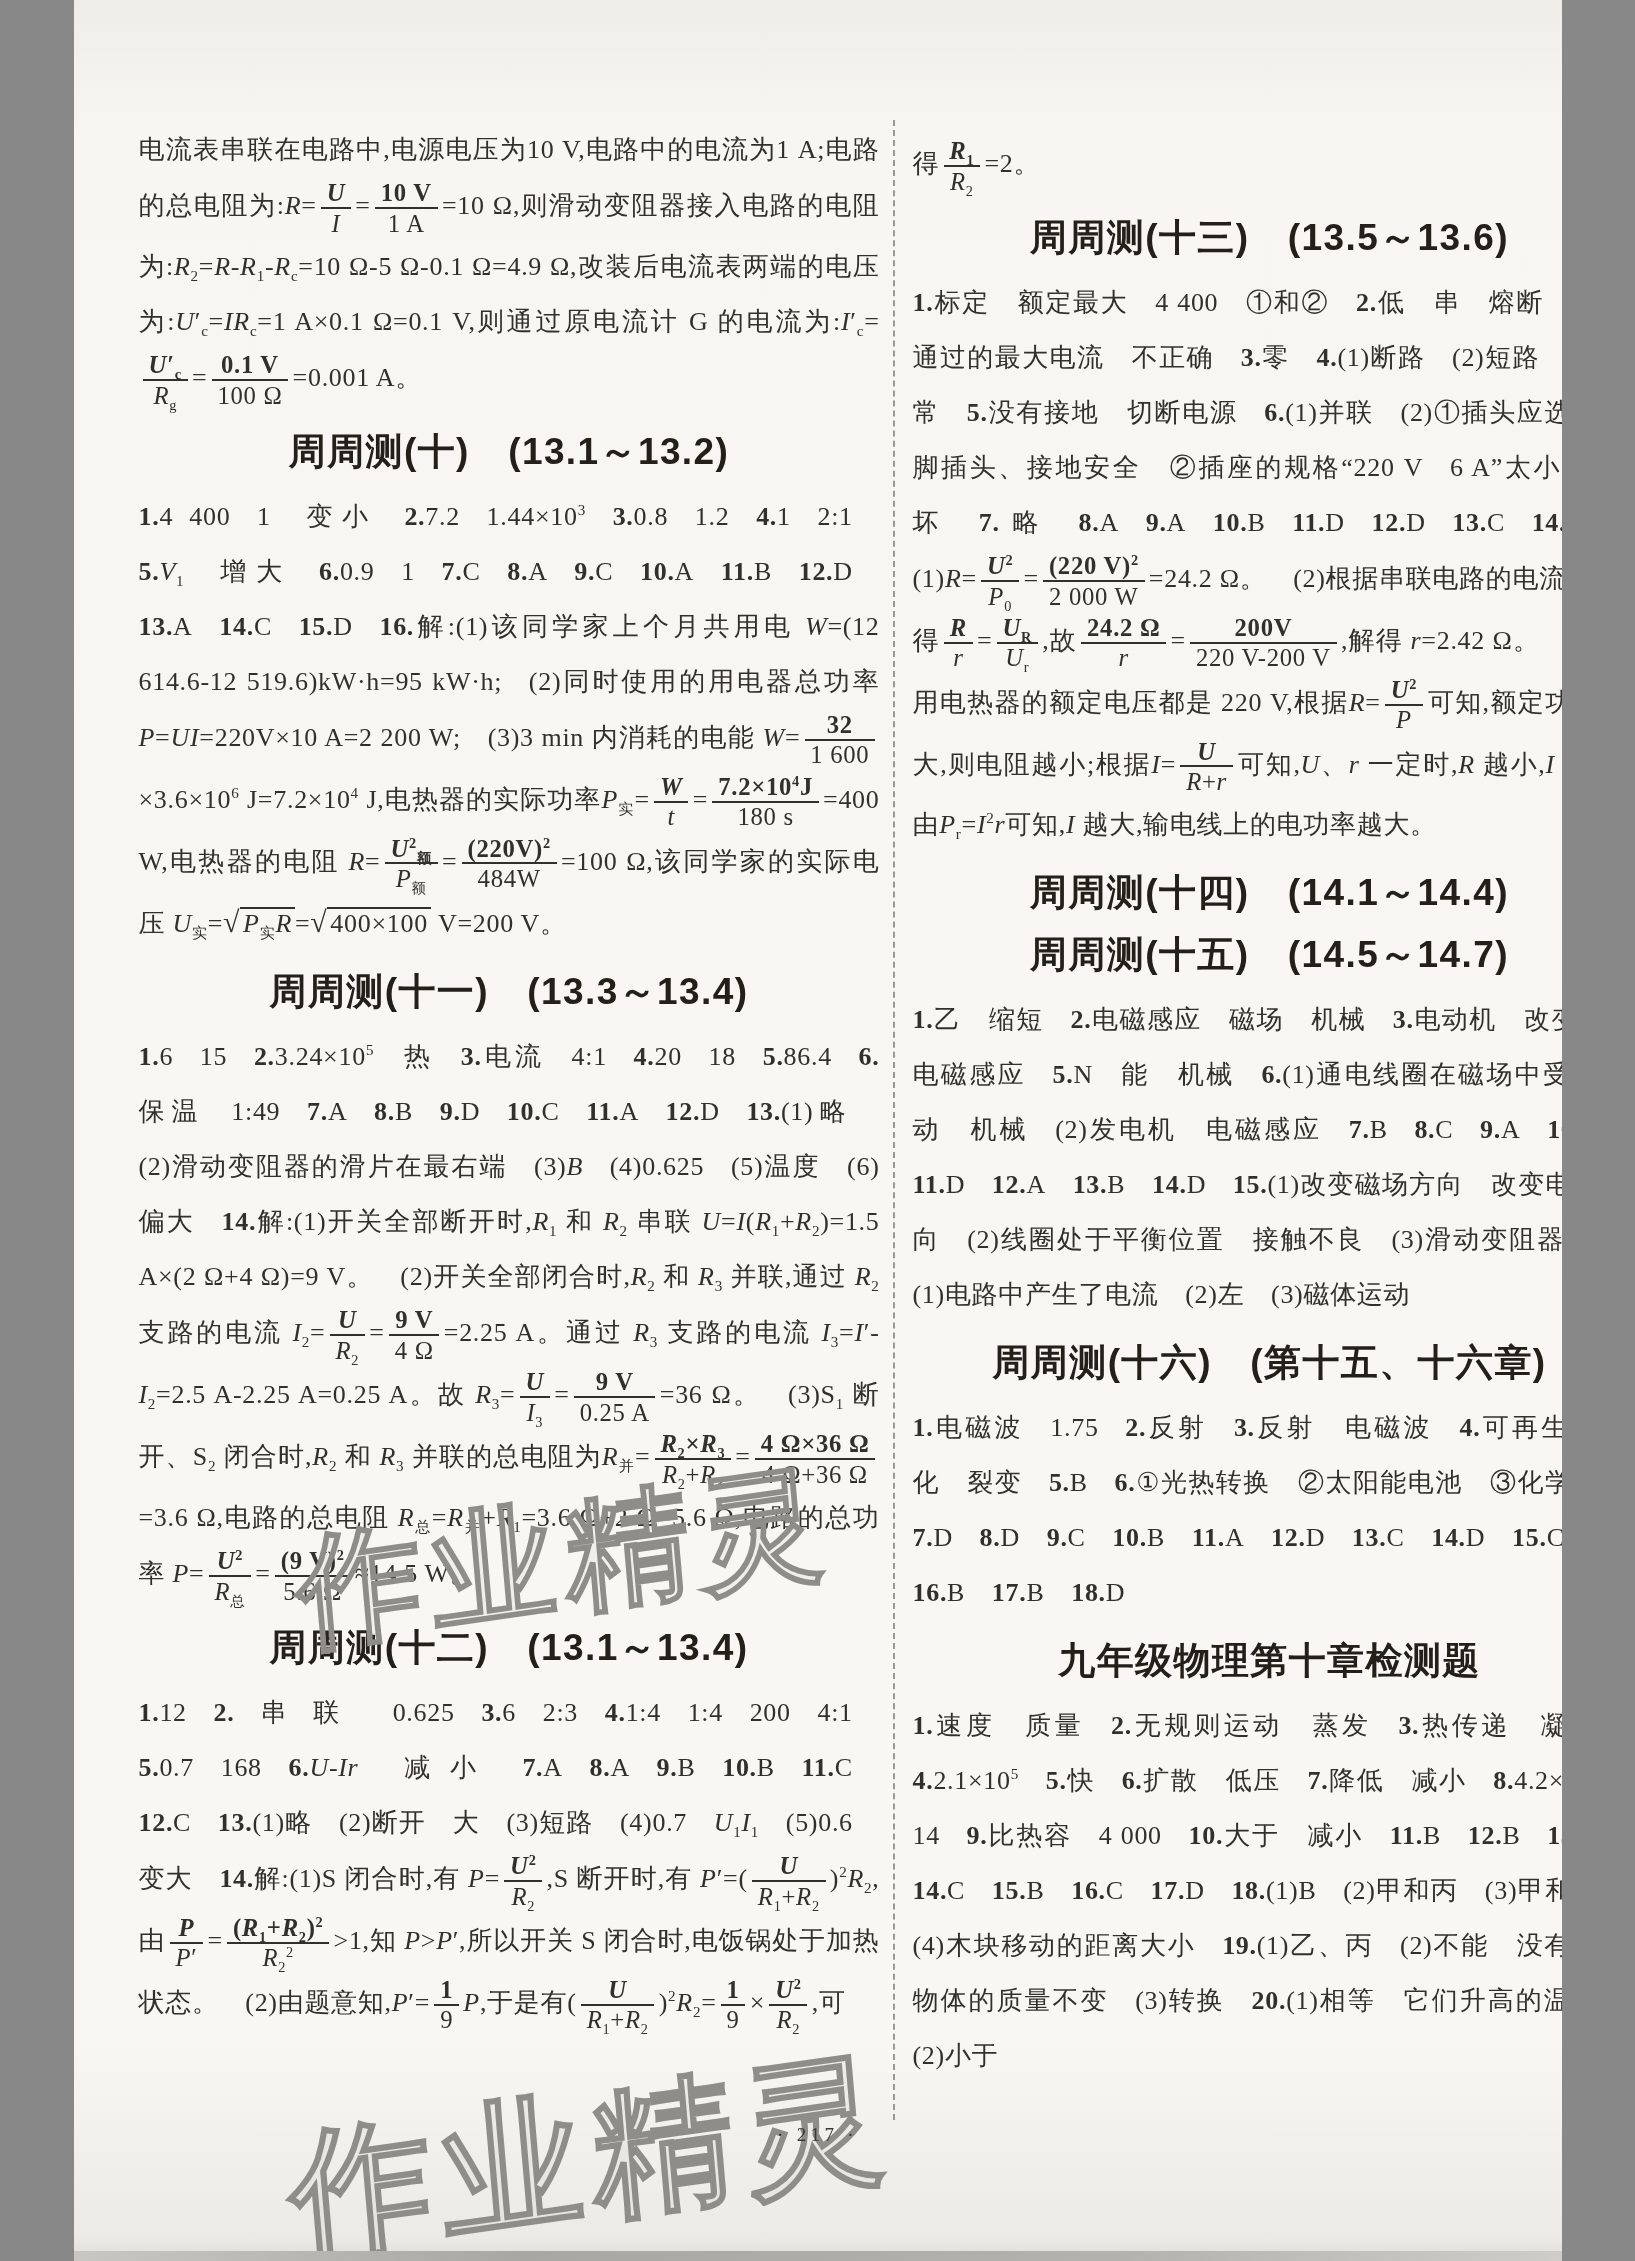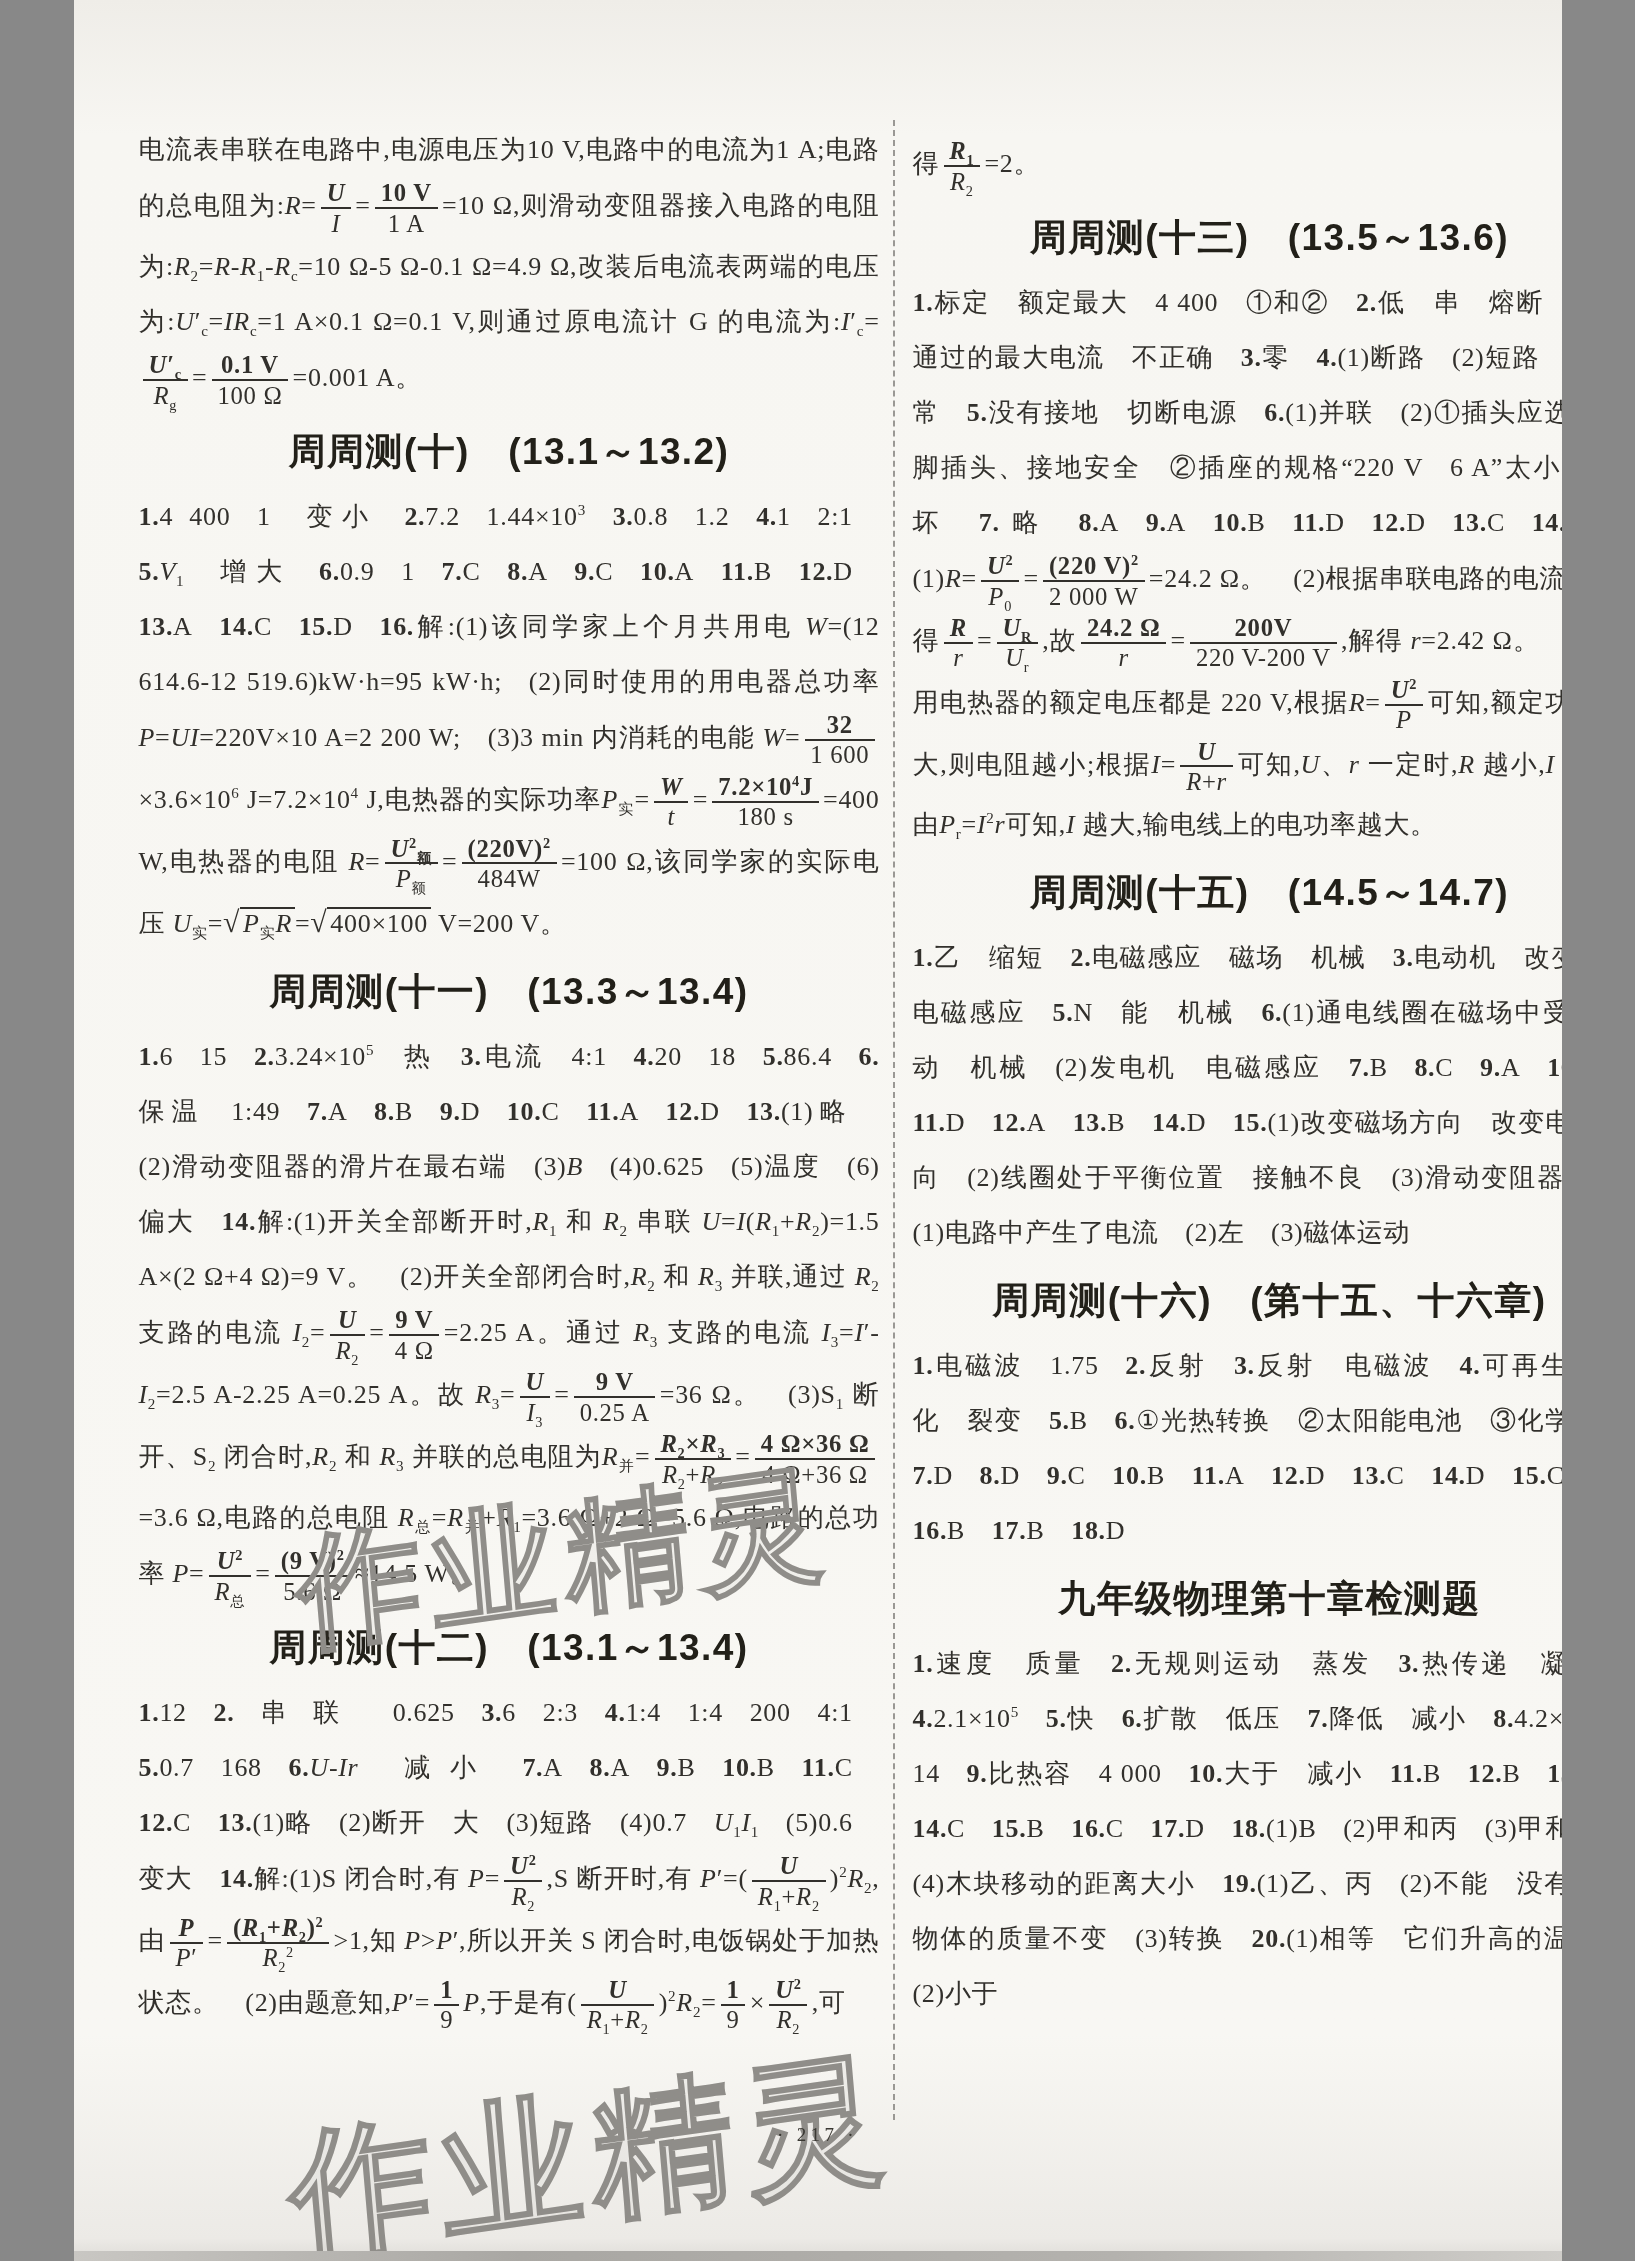--- a/index.html
+++ b/index.html
@@ -83,20 +83,21 @@
       <div class="para"><b>1.</b>4 400 1 变小 <b>2.</b>7.2 1.44×10<sup>3</sup> <b>3.</b>0.8 1.2 <b>4.</b>1 2:1 <b>5.</b><i>V</i><sub>1</sub> 增大 <b>6.</b>0.9 1 <b>7.</b>C <b>8.</b>A <b>9.</b>C <b>10.</b>A <b>11.</b>B <b>12.</b>D <b>13.</b>A <b>14.</b>C <b>15.</b>D <b>16.</b>解:(1)该同学家上个月共用电 <i>W</i>=(12 614.6-12 519.6)kW·h=95 kW·h; (2)同时使用的用电器总功率 <i>P</i>=<i>UI</i>=220V×10 A=2 200 W; (3)3 min 内消耗的电能 <i>W</i>=<span class="frac"><span class="num">32</span><span class="den">1 600</span></span>×3.6×10<sup>6</sup> J=7.2×10<sup>4</sup> J,电热器的实际功率<i>P</i><sub>实</sub>=<span class="frac"><span class="num"><i>W</i></span><span class="den"><i>t</i></span></span>=<span class="frac"><span class="num">7.2×10<sup>4</sup>J</span><span class="den">180 s</span></span>=400 W,电热器的电阻 <i>R</i>=<span class="frac"><span class="num"><i>U</i><sup>2</sup><sub>额</sub></span><span class="den"><i>P</i><sub>额</sub></span></span>=<span class="frac"><span class="num">(220V)<sup>2</sup></span><span class="den">484W</span></span>=100 Ω,该同学家的实际电压 <i>U</i><sub>实</sub>=<span class="sqrt"><span class="rad">√</span><span class="sqrt-body"><i>P</i><sub>实</sub><i>R</i></span></span>=<span class="sqrt"><span class="rad">√</span><span class="sqrt-body">400×100</span></span> V=200 V。</div>
       <div class="sec-heading">周周测(十一) (13.3～13.4)</div>
       <div class="para"><b>1.</b>6 15 <b>2.</b>3.24×10<sup>5</sup> 热 <b>3.</b>电流 4:1 <b>4.</b>20 18 <b>5.</b>86.4 <b>6.</b>保温 1:49 <b>7.</b>A <b>8.</b>B <b>9.</b>D <b>10.</b>C <b>11.</b>A <b>12.</b>D <b>13.</b>(1)略 (2)滑动变阻器的滑片在最右端 (3)<i>B</i> (4)0.625 (5)温度 (6)偏大 <b>14.</b>解:(1)开关全部断开时,<i>R</i><sub>1</sub> 和 <i>R</i><sub>2</sub> 串联 <i>U</i>=<i>I</i>(<i>R</i><sub>1</sub>+<i>R</i><sub>2</sub>)=1.5 A×(2 Ω+4 Ω)=9 V。 (2)开关全部闭合时,<i>R</i><sub>2</sub> 和 <i>R</i><sub>3</sub> 并联,通过 <i>R</i><sub>2</sub> 支路的电流 <i>I</i><sub>2</sub>=<span class="frac"><span class="num"><i>U</i></span><span class="den"><i>R</i><sub>2</sub></span></span>=<span class="frac"><span class="num">9 V</span><span class="den">4 Ω</span></span>=2.25 A。通过 <i>R</i><sub>3</sub> 支路的电流 <i>I</i><sub>3</sub>=<i>I</i>′-<i>I</i><sub>2</sub>=2.5 A-2.25 A=0.25 A。故 <i>R</i><sub>3</sub>=<span class="frac"><span class="num"><i>U</i></span><span class="den"><i>I</i><sub>3</sub></span></span>=<span class="frac"><span class="num">9 V</span><span class="den">0.25 A</span></span>=36 Ω。 (3)S<sub>1</sub> 断开、S<sub>2</sub> 闭合时,<i>R</i><sub>2</sub> 和 <i>R</i><sub>3</sub> 并联的总电阻为<i>R</i><sub>并</sub>=<span class="frac"><span class="num"><i>R</i><sub>2</sub>×<i>R</i><sub>3</sub></span><span class="den"><i>R</i><sub>2</sub>+<i>R</i><sub>3</sub></span></span>=<span class="frac"><span class="num">4 Ω×36 Ω</span><span class="den">4 Ω+36 Ω</span></span>=3.6 Ω,电路的总电阻 <i>R</i><sub>总</sub>=<i>R</i><sub>并</sub>+<i>R</i><sub>1</sub>=3.6 Ω+2 Ω=5.6 Ω,电路的总功率 <i>P</i>=<span class="frac"><span class="num"><i>U</i><sup>2</sup></span><span class="den"><i>R</i><sub>总</sub></span></span>=<span class="frac"><span class="num">(9 V)<sup>2</sup></span><span class="den">5.6 Ω</span></span>≈14.5 W。</div>
       <div class="sec-heading">周周测(十二) (13.1～13.4)</div>
       <div class="para"><b>1.</b>12 <b>2.</b>串联 0.625 <b>3.</b>6 2:3 <b>4.</b>1:4 1:4 200 4:1 <b>5.</b>0.7 168 <b>6.</b><i>U</i>-<i>Ir</i> 减小 <b>7.</b>A <b>8.</b>A <b>9.</b>B <b>10.</b>B <b>11.</b>C <b>12.</b>C <b>13.</b>(1)略 (2)断开 大 (3)短路 (4)0.7 <i>U</i><sub>1</sub><i>I</i><sub>1</sub> (5)0.6 变大 <b>14.</b>解:(1)S 闭合时,有 <i>P</i>=<span class="frac"><span class="num"><i>U</i><sup>2</sup></span><span class="den"><i>R</i><sub>2</sub></span></span>,S 断开时,有 <i>P</i>′=(<span class="frac"><span class="num"><i>U</i></span><span class="den"><i>R</i><sub>1</sub>+<i>R</i><sub>2</sub></span></span>)<sup>2</sup><i>R</i><sub>2</sub>,由<span class="frac"><span class="num"><i>P</i></span><span class="den"><i>P</i>′</span></span>=<span class="frac"><span class="num">(<i>R</i><sub>1</sub>+<i>R</i><sub>2</sub>)<sup>2</sup></span><span class="den"><i>R</i><sub>2</sub><sup>2</sup></span></span>&gt;1,知 <i>P</i>&gt;<i>P</i>′,所以开关 S 闭合时,电饭锅处于加热状态。 (2)由题意知,<i>P</i>′=<span class="frac"><span class="num">1</span><span class="den">9</span></span><i>P</i>,于是有(<span class="frac"><span class="num"><i>U</i></span><span class="den"><i>R</i><sub>1</sub>+<i>R</i><sub>2</sub></span></span>)<sup>2</sup><i>R</i><sub>2</sub>=<span class="frac"><span class="num">1</span><span class="den">9</span></span>×<span class="frac"><span class="num"><i>U</i><sup>2</sup></span><span class="den"><i>R</i><sub>2</sub></span></span>,可</div>
     </div>
   <div class="column column-right">
       <div class="para">得<span class="frac"><span class="num"><i>R</i><sub>1</sub></span><span class="den"><i>R</i><sub>2</sub></span></span>=2。</div>
       <div class="sec-heading">周周测(十三) (13.5～13.6)</div>
       <div class="para"><b>1.</b>标定 额定最大 4 400 ①和② <b>2.</b>低 串 熔断 允许通过的最大电流 不正确 <b>3.</b>零 <b>4.</b>(1)断路 (2)短路 (3)正常 <b>5.</b>没有接地 切断电源 <b>6.</b>(1)并联 (2)①插头应选用三脚插头、接地安全 ②插座的规格“220 V 6 A”太小,易烧坏 <b>7.</b>略 <b>8.</b>A <b>9.</b>A <b>10.</b>B <b>11.</b>D <b>12.</b>D <b>13.</b>C <b>14.</b>解:(1)<i>R</i>=<span class="frac"><span class="num"><i>U</i><sup>2</sup></span><span class="den"><i>P</i><sub>0</sub></span></span>=<span class="frac"><span class="num">(220 V)<sup>2</sup></span><span class="den">2 000 W</span></span>=24.2 Ω。 (2)根据串联电路的电流规律,得<span class="frac"><span class="num"><i>R</i></span><span class="den"><i>r</i></span></span>=<span class="frac"><span class="num"><i>U</i><sub>R</sub></span><span class="den"><i>U</i><sub>r</sub></span></span>,故<span class="frac"><span class="num">24.2 Ω</span><span class="den"><i>r</i></span></span>=<span class="frac"><span class="num">200V</span><span class="den">220 V-200 V</span></span>,解得 <i>r</i>=2.42 Ω。 (3)家用电热器的额定电压都是 220 V,根据<i>R</i>=<span class="frac"><span class="num"><i>U</i><sup>2</sup></span><span class="den"><i>P</i></span></span>可知,额定功率越大,则电阻越小;根据<i>I</i>=<span class="frac"><span class="num"><i>U</i></span><span class="den"><i>R</i>+<i>r</i></span></span>可知,<i>U</i>、<i>r</i> 一定时,<i>R</i> 越小,<i>I</i> 越大;由<i>P</i><sub>r</sub>=<i>I</i><sup>2</sup><i>r</i>可知,<i>I</i> 越大,输电线上的电功率越大。</div>
+      <div class="sec-heading">周周测(十四) (14.1～14.4)</div>
       <div class="sec-heading">周周测(十五) (14.5～14.7)</div>
       <div class="para"><b>1.</b>乙 缩短 <b>2.</b>电磁感应 磁场 机械 <b>3.</b>电动机 改变 <b>4.</b>电磁感应 <b>5.</b>N 能 机械 <b>6.</b>(1)通电线圈在磁场中受力转动 机械 (2)发电机 电磁感应 <b>7.</b>B <b>8.</b>C <b>9.</b>A <b>10.</b>B <b>11.</b>D <b>12.</b>A <b>13.</b>B <b>14.</b>D <b>15.</b>(1)改变磁场方向 改变电流方向 (2)线圈处于平衡位置 接触不良 (3)滑动变阻器 <b>16.</b>(1)电路中产生了电流 (2)左 (3)磁体运动</div>
       <div class="sec-heading">周周测(十六) (第十五、十六章)</div>
       <div class="para"><b>1.</b>电磁波 1.75 <b>2.</b>反射 <b>3.</b>反射 电磁波 <b>4.</b>可再生 转化 裂变 <b>5.</b>B <b>6.</b>①光热转换 ②太阳能电池 ③化学能 <b>7.</b>D <b>8.</b>D <b>9.</b>C <b>10.</b>B <b>11.</b>A <b>12.</b>D <b>13.</b>C <b>14.</b>D <b>15.</b>C <b>16.</b>B <b>17.</b>B <b>18.</b>D</div>
       <div class="sec-heading">九年级物理第十章检测题</div>
       <div class="para"><b>1.</b>速度 质量 <b>2.</b>无规则运动 蒸发 <b>3.</b>热传递 凝固 <b>4.</b>2.1×10<sup>5</sup> <b>5.</b>快 <b>6.</b>扩散 低压 <b>7.</b>降低 减小 <b>8.</b>4.2×10<sup>5</sup> 14 <b>9.</b>比热容 4 000 <b>10.</b>大于 减小 <b>11.</b>B <b>12.</b>B <b>13.</b>C <b>14.</b>C <b>15.</b>B <b>16.</b>C <b>17.</b>D <b>18.</b>(1)B (2)甲和丙 (3)甲和丁 (4)木块移动的距离大小 <b>19.</b>(1)乙、丙 (2)不能 没有控制物体的质量不变 (3)转换 <b>20.</b>(1)相等 它们升高的温度 (2)小于</div>
     </div>
 
   <div class="watermark watermark-middle">作业精灵</div>
   <div class="watermark watermark-bottom">作业精灵</div>

